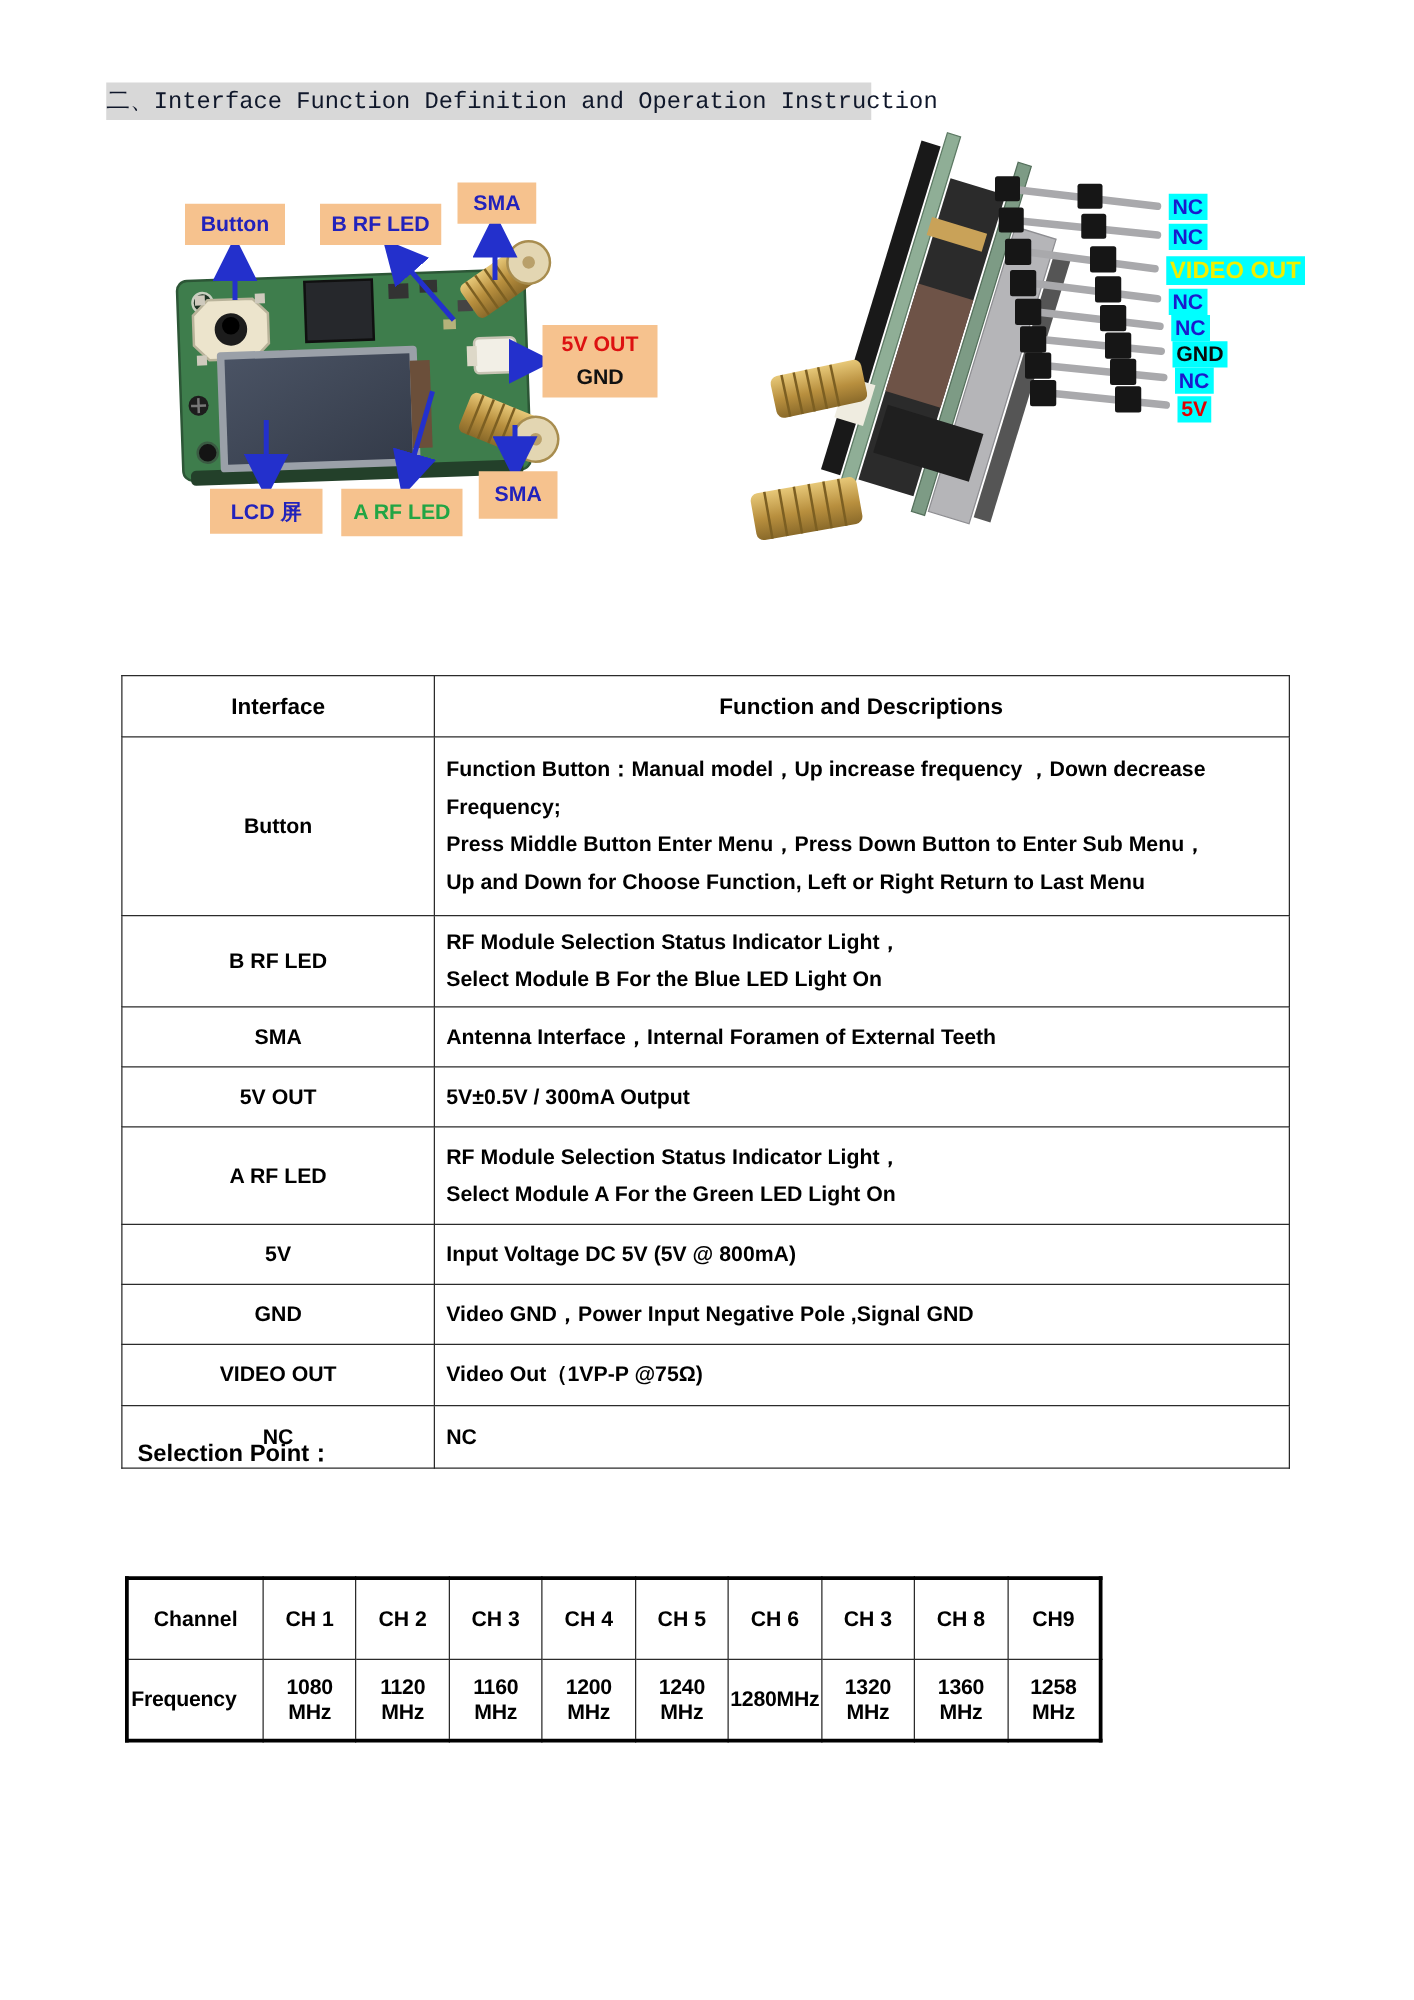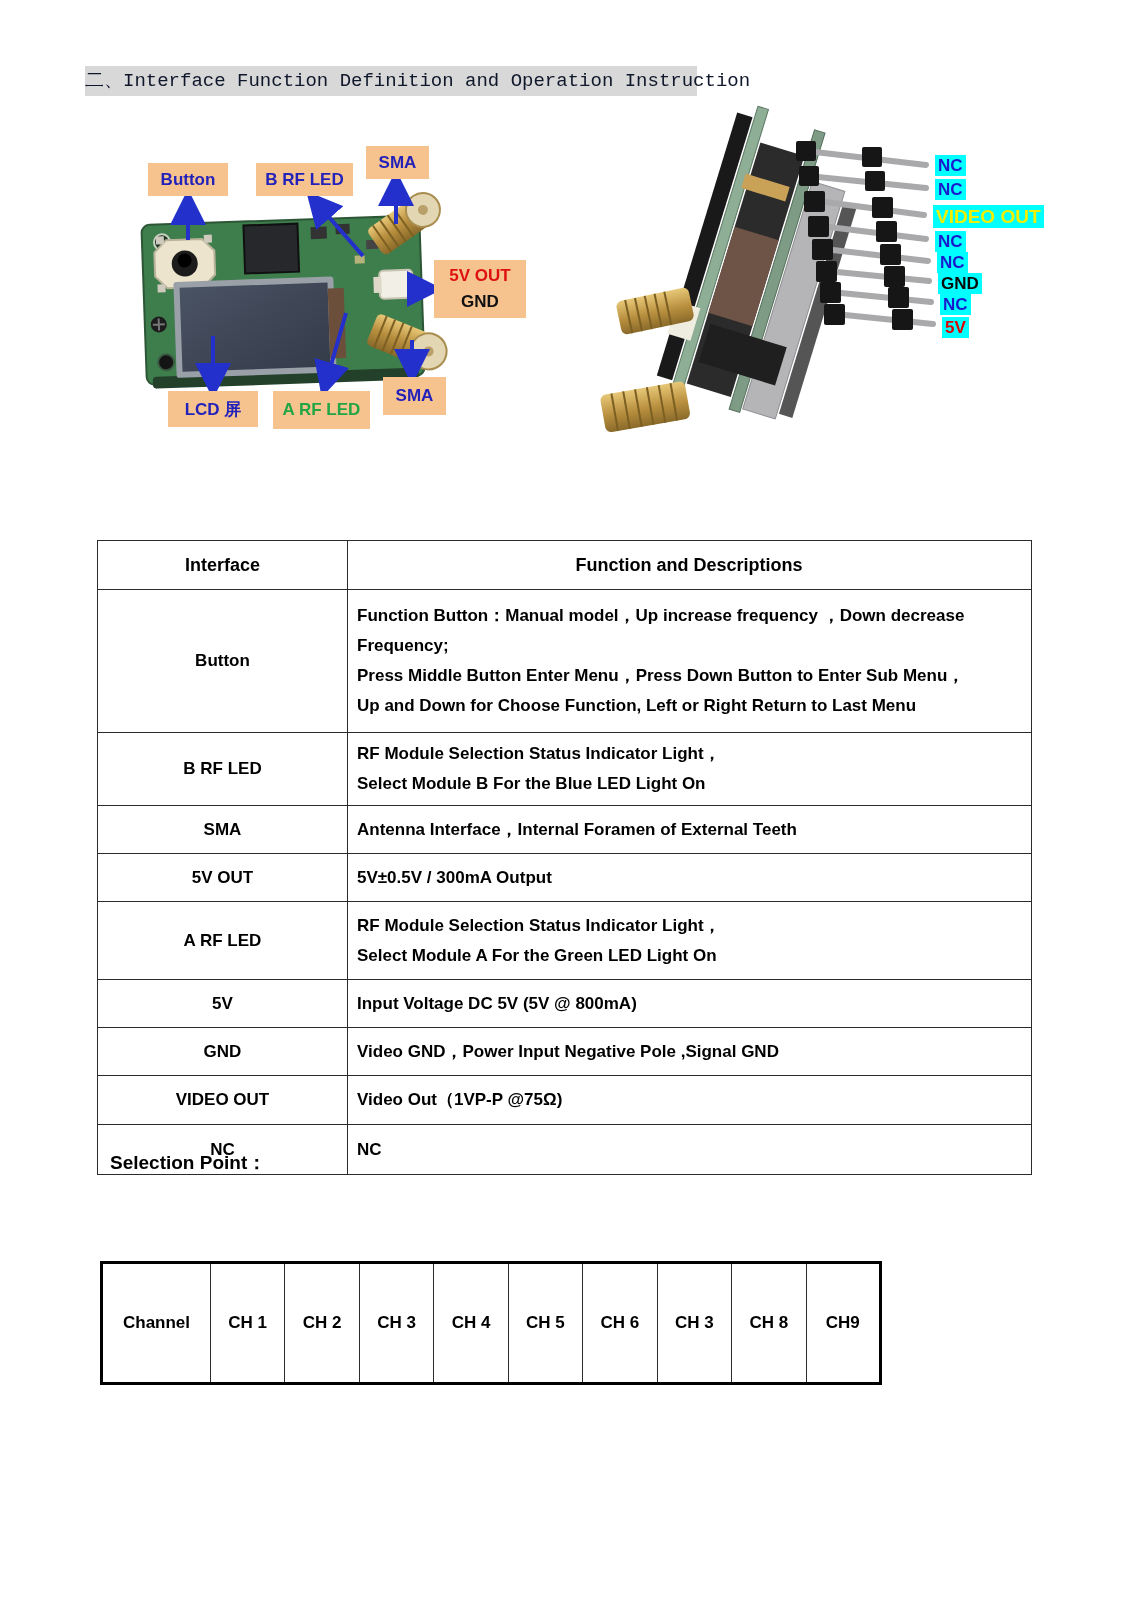--- a/index.html
+++ b/index.html
@@ -330,14 +330,26 @@
     <td>CH 1</td>
     <td>CH 2</td>
     <td>CH 3</td>
     <td>CH 4</td>
     <td>CH 5</td>
     <td>CH 6</td>
     <td>CH 3</td>
     <td>CH 8</td>
     <td>CH9</td>
   </tr>
+  <tr class="row-data">
+    <td class="c0">Frequency</td>
+    <td>1080 MHz</td>
+    <td>1120 MHz</td>
+    <td>1160 MHz</td>
+    <td>1200 MHz</td>
+    <td>1240 MHz</td>
+    <td>1280MHz</td>
+    <td>1320 MHz</td>
+    <td>1360 MHz</td>
+    <td>1258 MHz</td>
+  </tr>
 </tbody>
   </table>
 
 </body></html>

